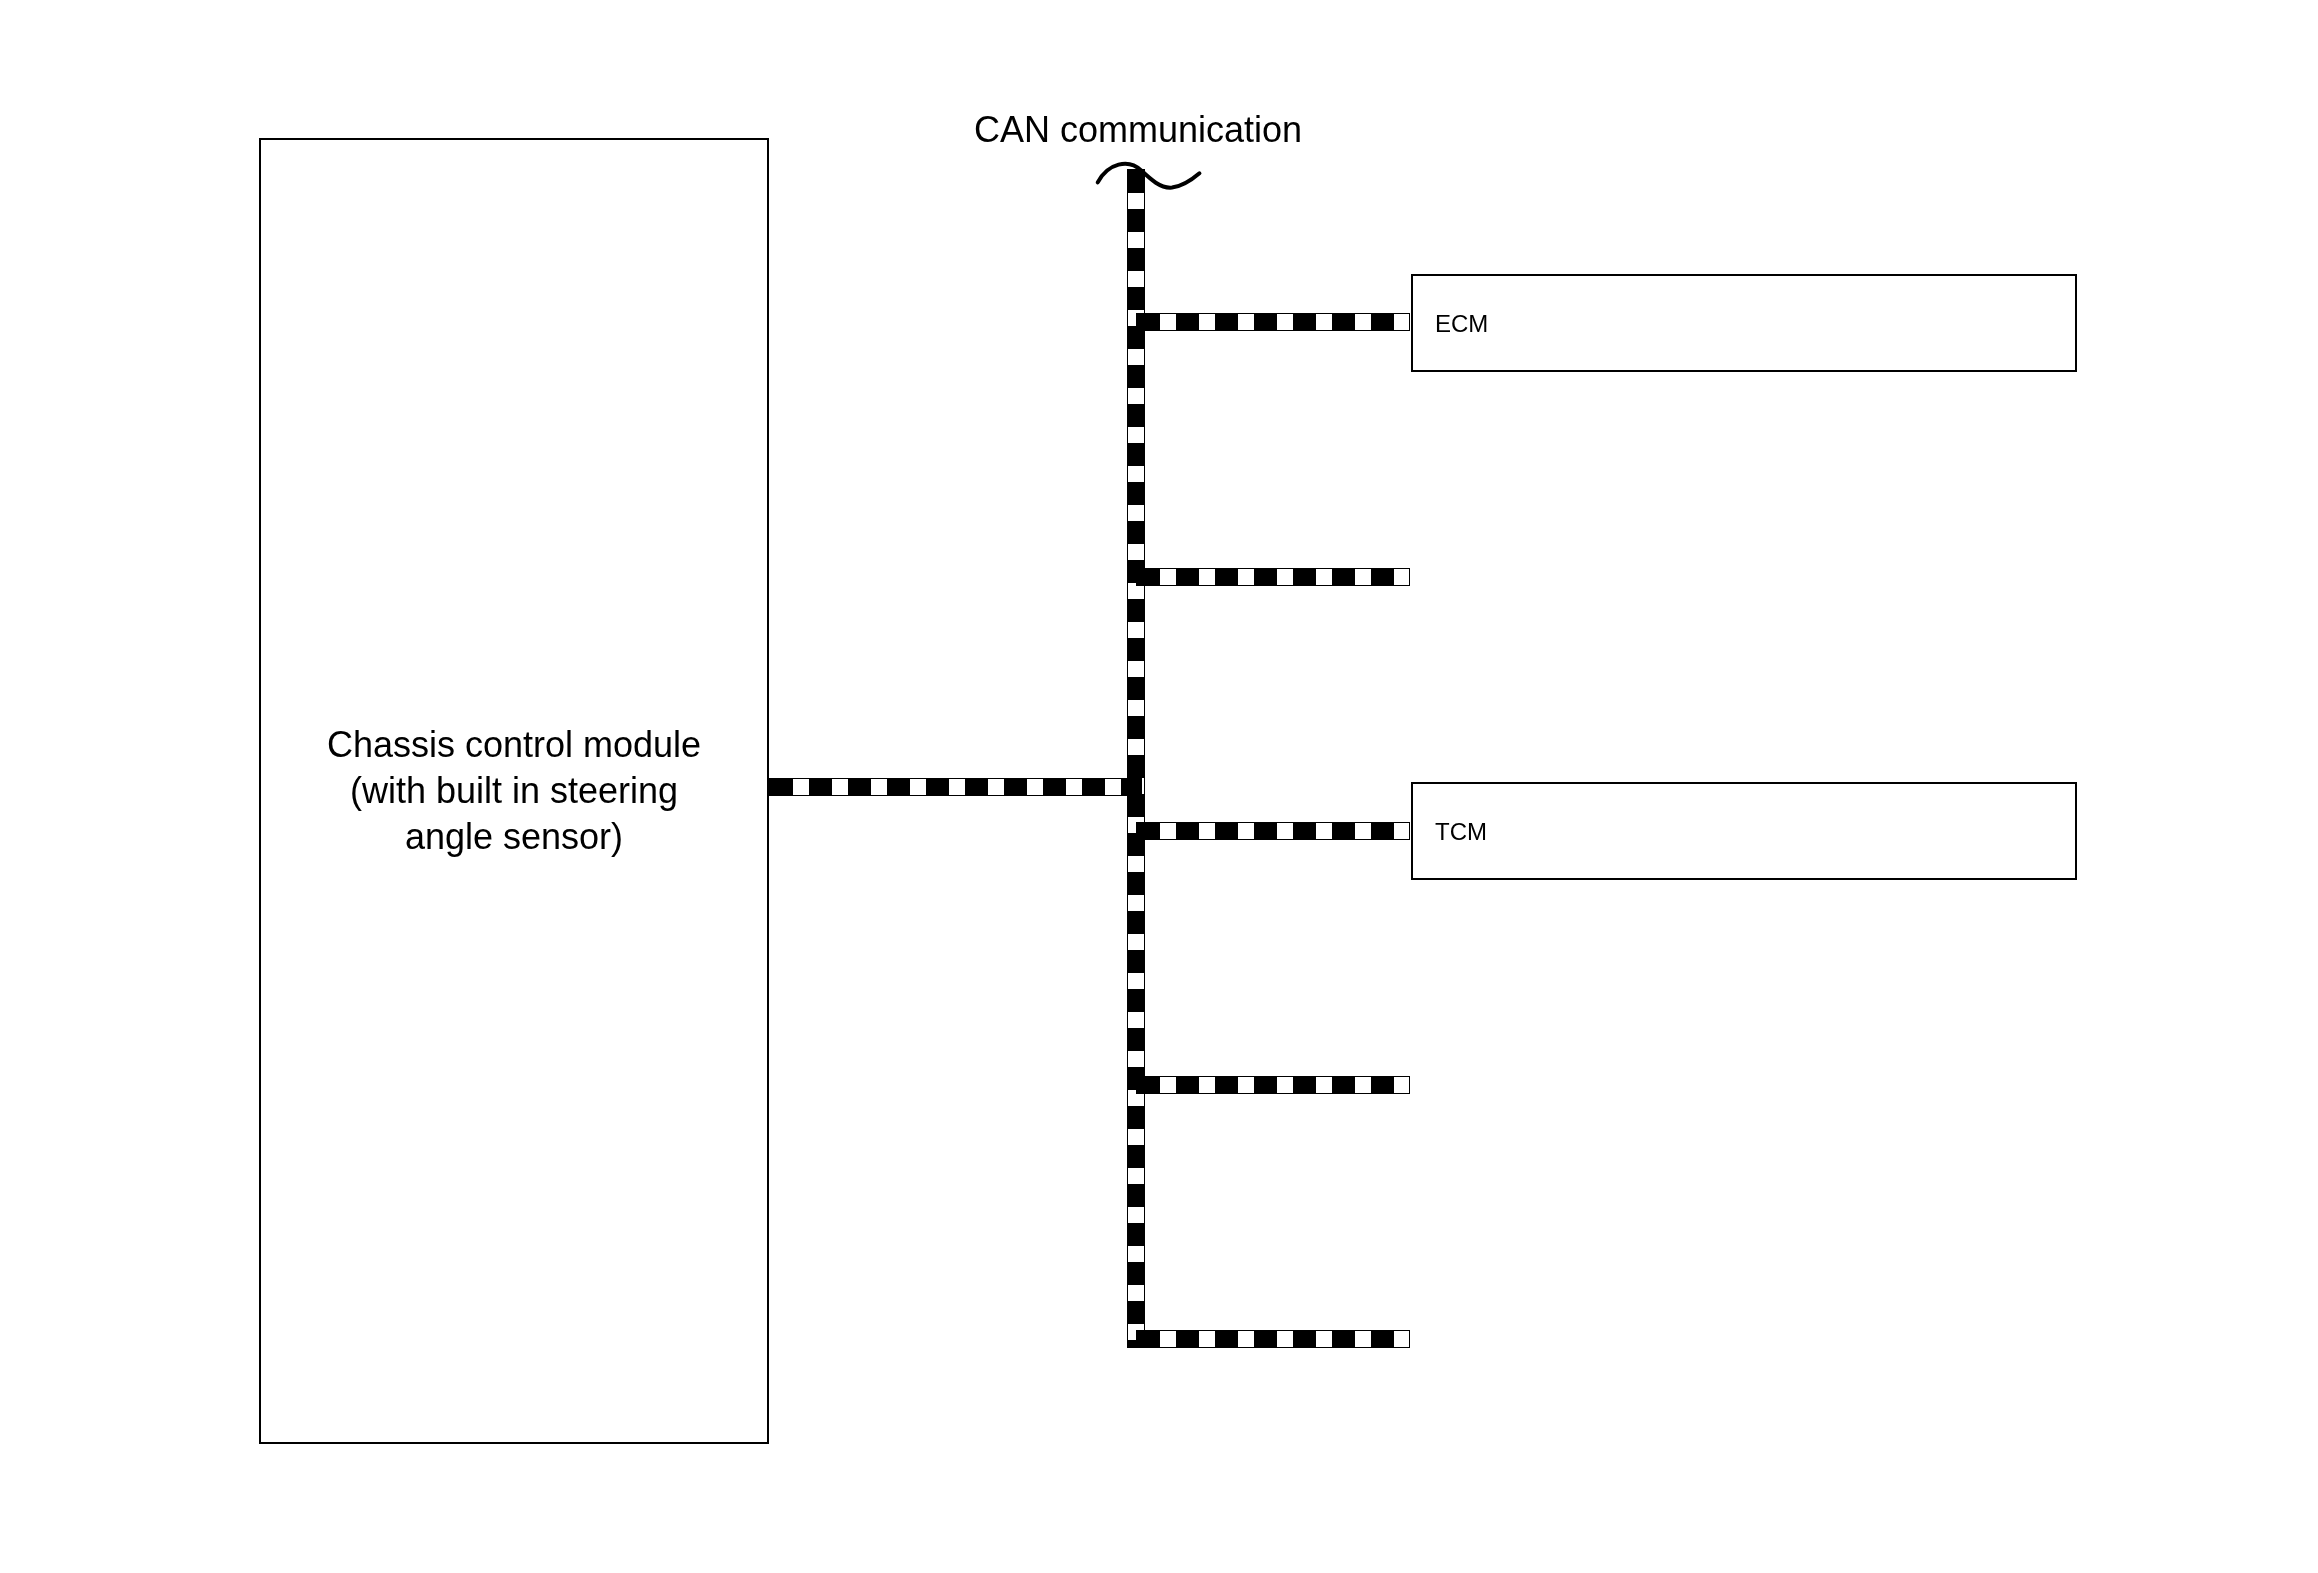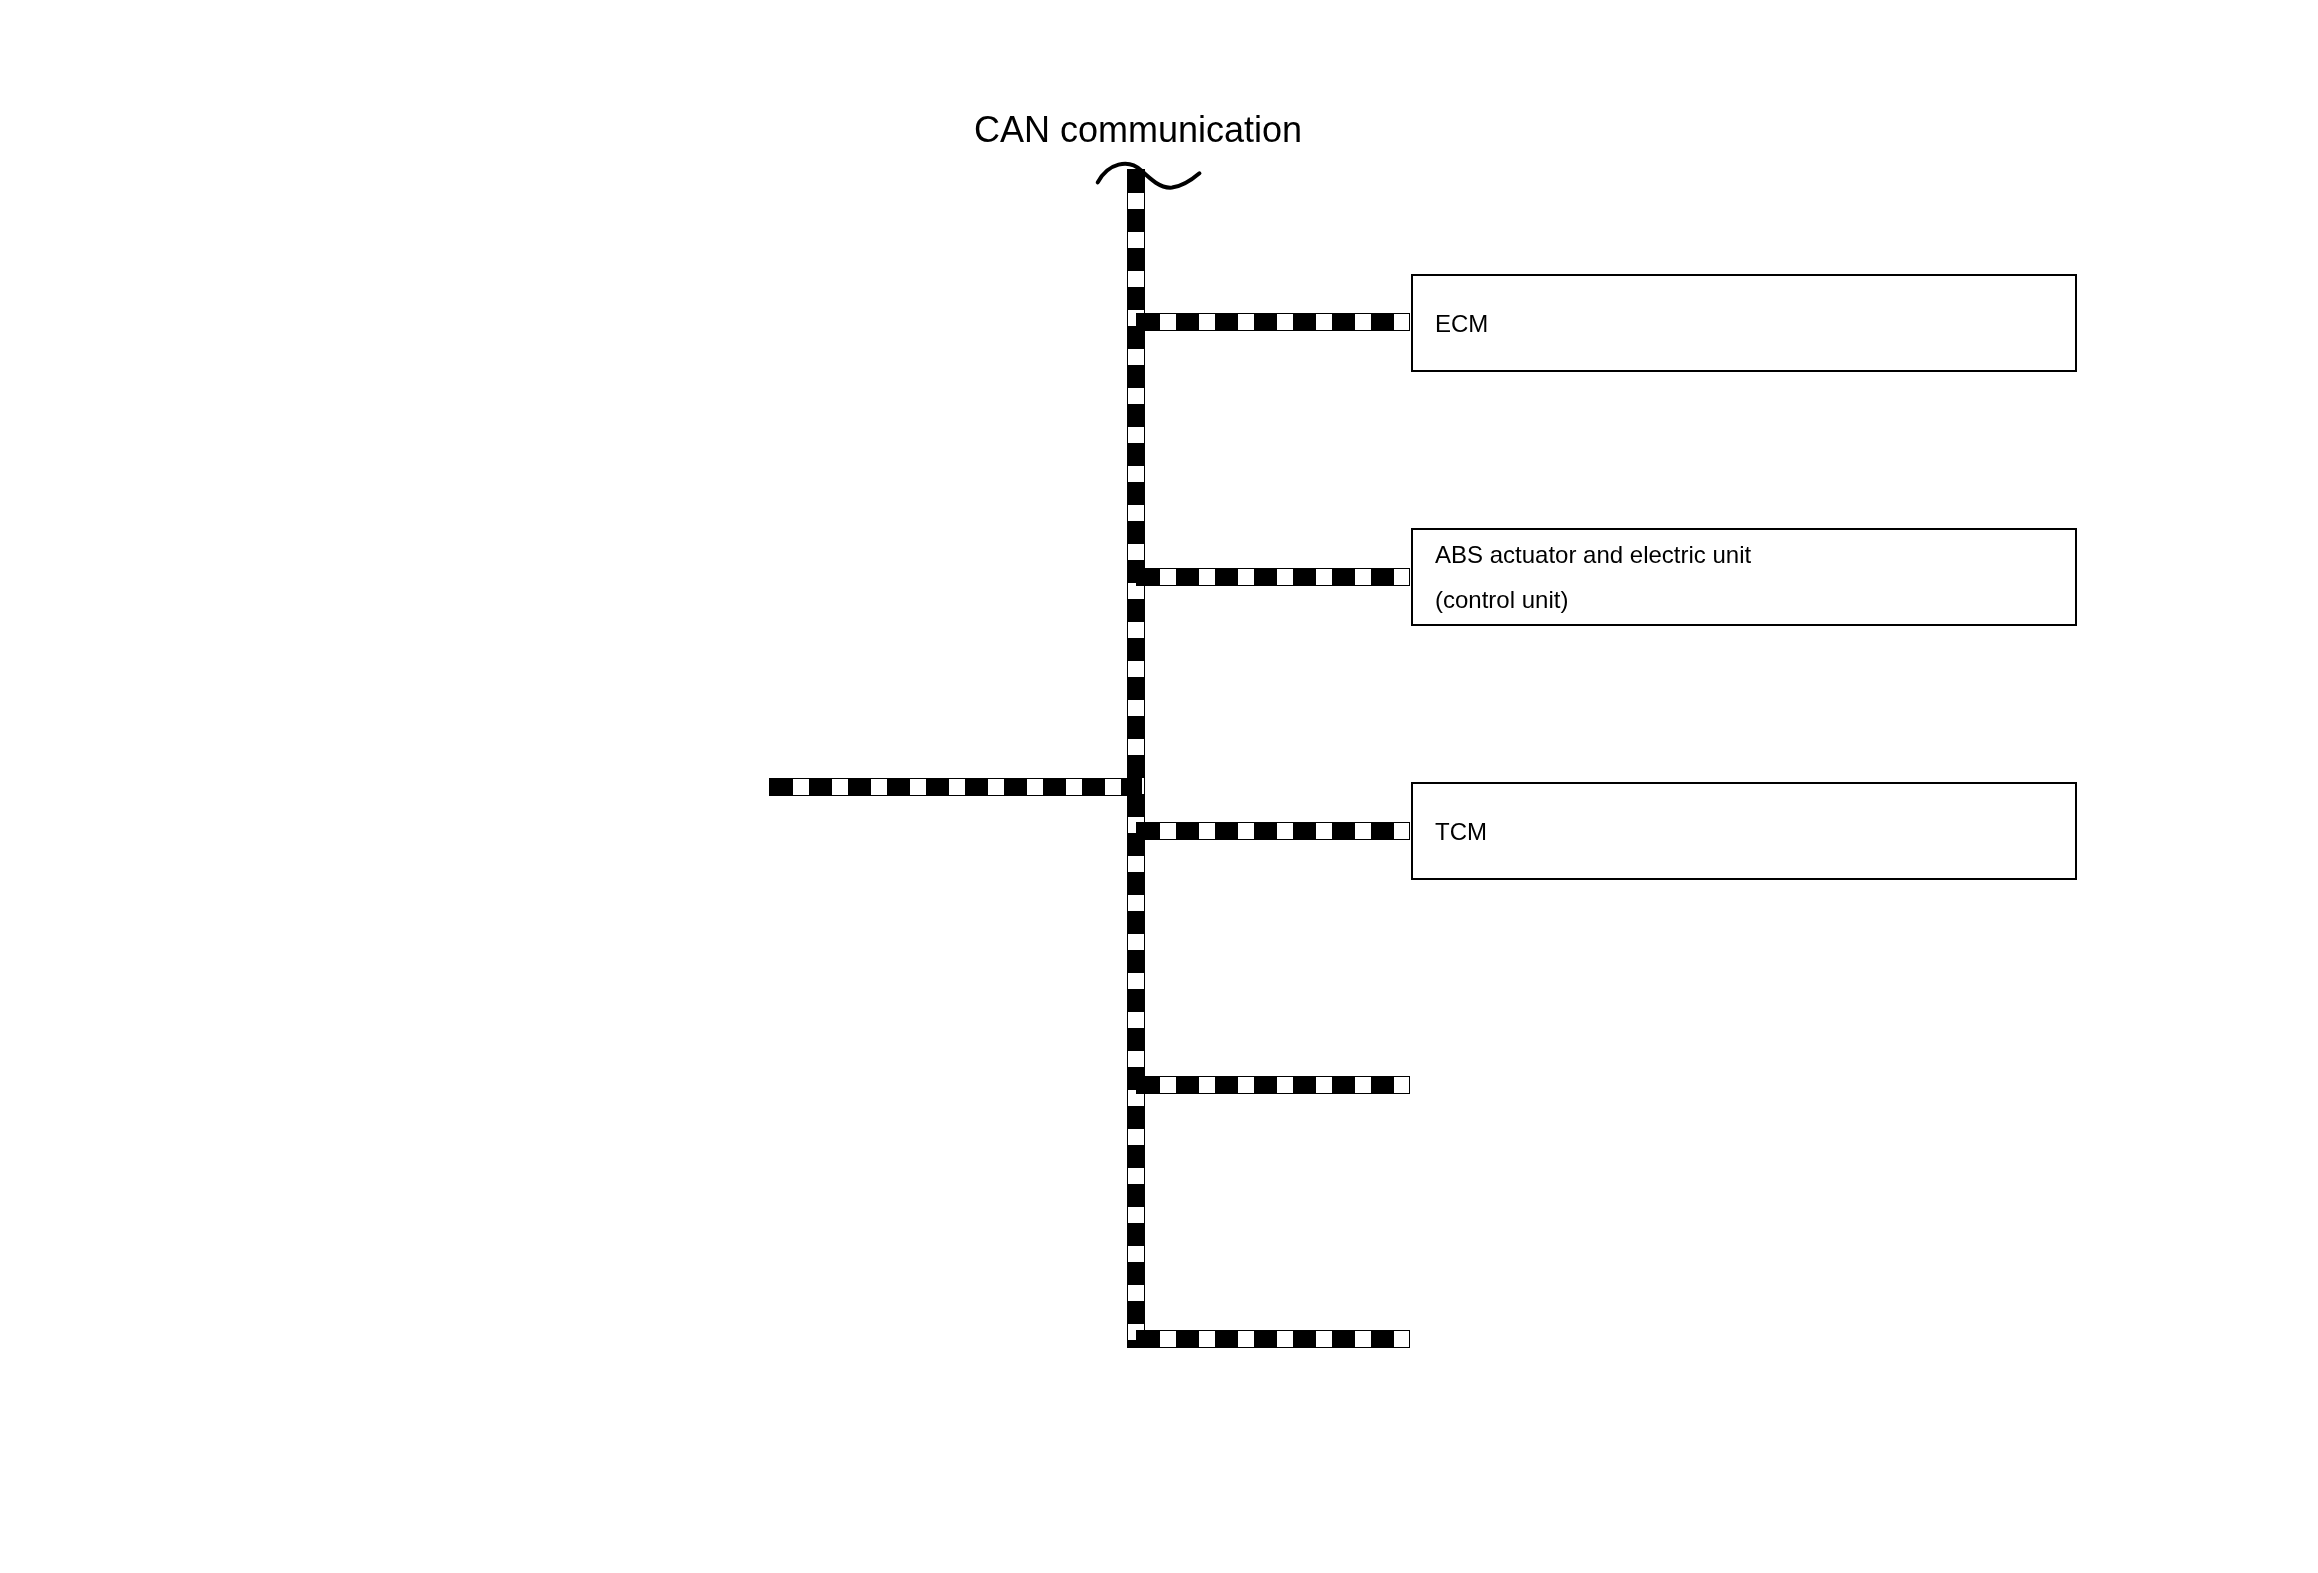--- a/index.html
+++ b/index.html
@@ -81,20 +81,27 @@
   .squiggle {
     position: absolute;
     left: 1085px; top: 155px;
   }
 </style>
 </head>
 <body>
 
 <div class="canvas">
 
+  <div class="box left-node">
+    <div class="node-text">
+      <div>Chassis control module</div>
+      <div>(with built in steering</div>
+      <div>angle sensor)</div>
+    </div>
+  </div>
 
   <div class="can-label">CAN communication</div>
 
   <svg class="squiggle" width="126" height="40" viewBox="0 0 220 70">
     <path d="M 22 48 C 40 14, 76 6, 98 27 C 114 42, 132 59, 152 57 C 168 55, 186 44, 200 32" fill="none" stroke="#000000" stroke-width="7" stroke-linecap="round"></path>
   </svg>
 
   <div class="vline bus-line"></div>
 
   <div class="hline main-line"></div>
@@ -102,24 +109,20 @@
   <div class="hline branch branch-ecm"></div>
   <div class="hline branch branch-abs"></div>
   <div class="hline branch branch-tcm"></div>
   <div class="hline branch branch-bcm"></div>
   <div class="hline branch branch-meter"></div>
 
   <div class="box right-node node-ecm">
     <div class="node-line">ECM</div>
   </div>
 
-  <div class="box right-node node-abs">
-    <div class="node-line">ABS actuator and electric unit</div>
-    <div class="node-line">(control unit)</div>
-  </div>
 
   <div class="box right-node node-tcm">
     <div class="node-line">TCM</div>
   </div>
 
 
 
 </div>
 
 

